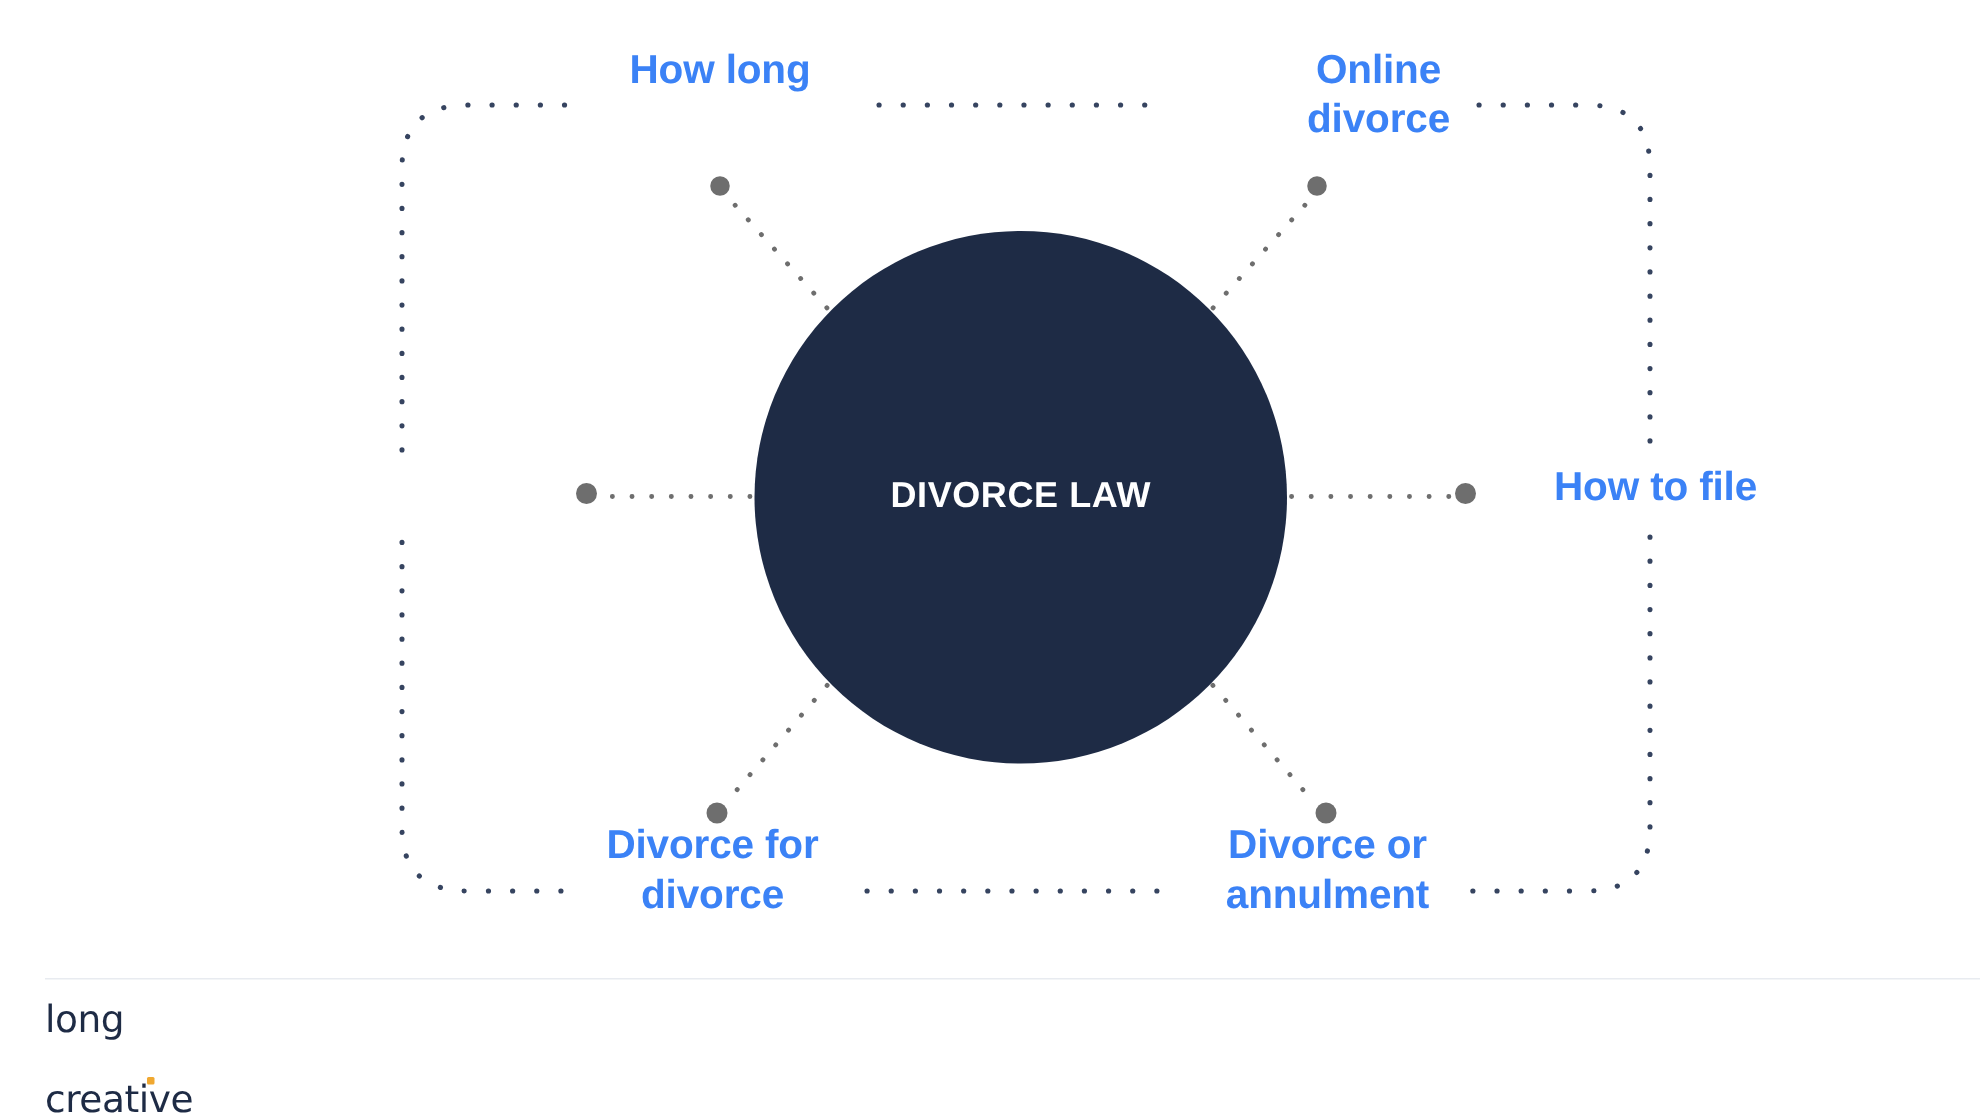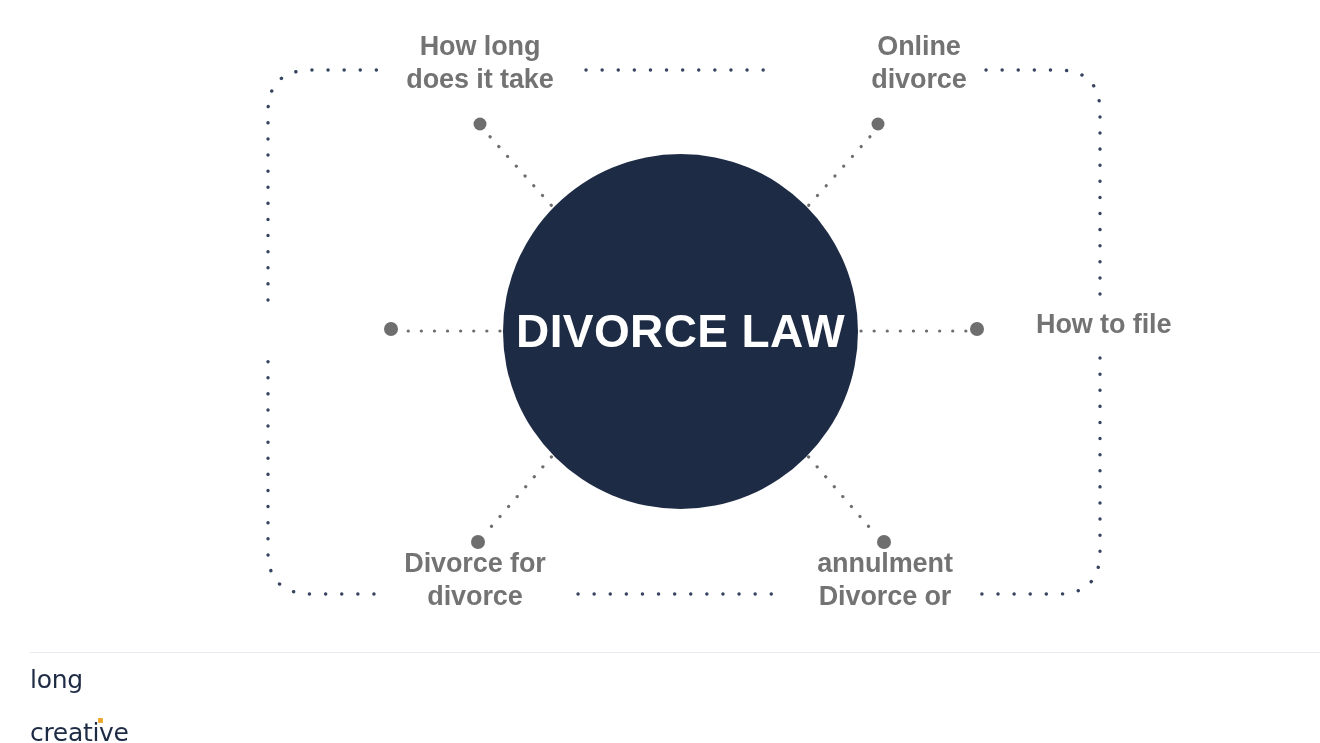--- a/index.html
+++ b/index.html
@@ -40,32 +40,32 @@
     width: 355px;
     height: 355px;
     border-radius: 50%;
     background: #1e2b45;
     display: flex;
     align-items: center;
     justify-content: center;
   }
   .hub-label {
     color: #ffffff;
-    font-size: 46px;
+    font-size: 24px;
     font-weight: 700;
     letter-spacing: 0.4px;
     text-align: right;
     line-height: 1.1;
     white-space: nowrap;
   }
 
   
   .node-label {
     position: absolute;
-    color: #737373;
+    color: #3b82f6;
     font-size: 27px;
     font-weight: 700;
     line-height: 1.22;
     letter-spacing: -0.1px;
     white-space: nowrap;
   }
   .node-label.center  { text-align: center; }
   .node-label.right   { text-align: right; }
   .node-label.left    { text-align: left; margin-left: 36px; }
 
@@ -152,41 +152,40 @@
       <circle cx="884" cy="542" r="7"></circle>
     </g>
   </svg>
 
   <div class="hub">
     <span class="hub-label">DIVORCE LAW</span>
   </div>
 
   <div class="node-label center" id="lbl-how-long">
     <div>How long</div>
-    <div>does it take</div>
   </div>
 
   <div class="node-label center" id="lbl-online">
     <div>Online</div>
     <div>divorce</div>
   </div>
 
 
   <div class="node-label left" id="lbl-how-to-file">
     <div>How to file</div>
   </div>
 
   <div class="node-label center" id="lbl-reasons">
     <div>Divorce for</div>
     <div>divorce</div>
   </div>
 
   <div class="node-label center" id="lbl-annulment">
+    <div>Divorce or</div>
     <div>annulment</div>
-    <div>Divorce or</div>
   </div>
 
   <div class="footer-divider"></div>
 
   <div class="logo">
     <div class="logo-line">long</div>
     <div class="logo-line two">
       <span>creative</span>
       <span class="logo-dot"></span>
     </div>

